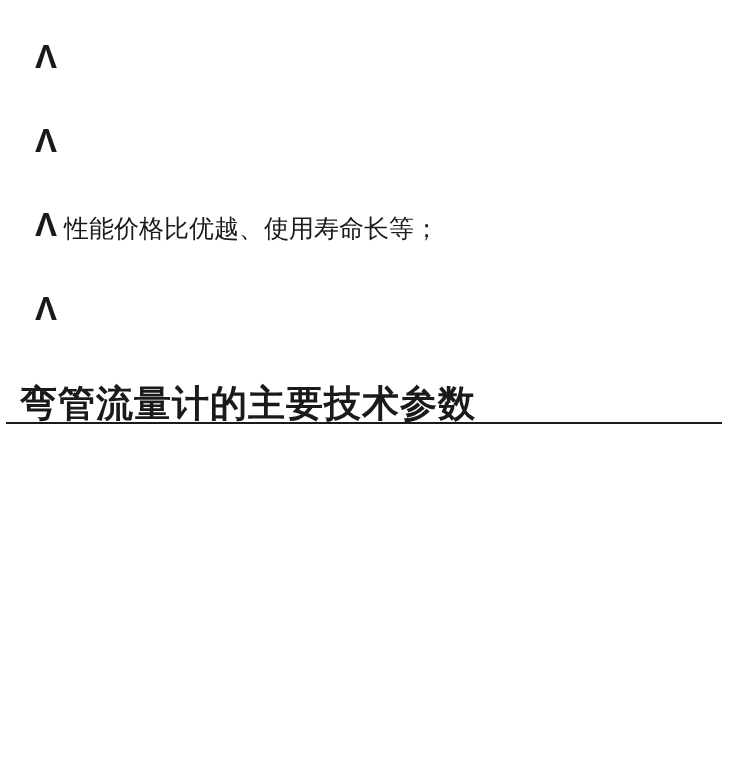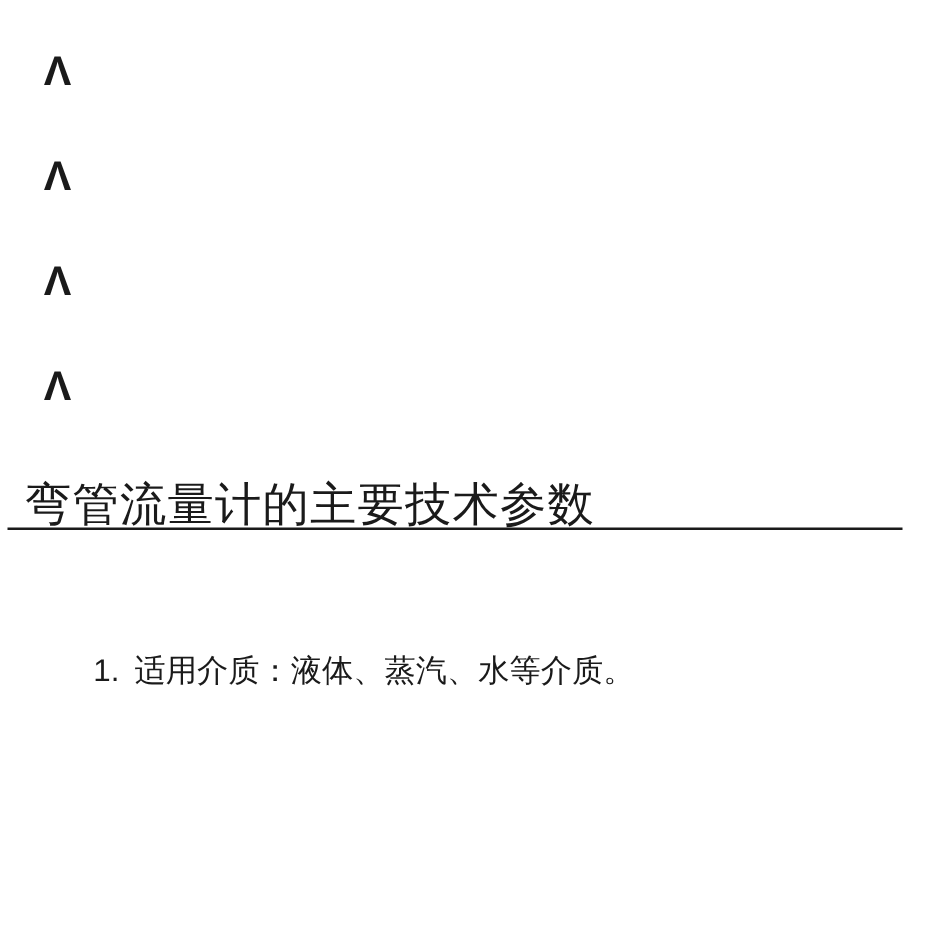--- a/index.html
+++ b/index.html
@@ -44,21 +44,21 @@
     margin-right: 7px;
     flex: 0 0 auto;
   }
   
   .section-title {
     box-sizing: border-box;
     width: 716px;
     margin: 60px 0 0 6px;
     padding: 0 0 0 14px;
     font-size: 37px;
-    font-weight: 400;
+    font-weight: 700;
     line-height: 1.0;
     letter-spacing: 1px;
     border-bottom: 2px solid #1a1a1a;
     white-space: nowrap;
   }
   
   .specs {
     margin: 50px 0 0 33px;
     font-size: 25px;
   }
@@ -78,31 +78,29 @@
 
   <section class="features">
     <div class="feature-item">
       <span class="marker">Λ</span>
     </div>
     <div class="feature-item">
       <span class="marker">Λ</span>
     </div>
     <div class="feature-item">
       <span class="marker">Λ</span>
+      <span class="feature-text">性能价格比优越、使用寿命长等；</span>
     </div>
     <div class="feature-item">
       <span class="marker">Λ</span>
     </div>
   </section>
 
   <h1 class="section-title">弯管流量计的主要技术参数</h1>
 
   <section class="specs">
     <div class="spec-row">
-      <span class="num">1.</span><span class="spec-text">适用介质：液体、蒸汽、水等介质。</span>
-    </div>
-    <div class="spec-row">
       
     </div>
 
   </section>
 
 </div>
 
 </body></html>

